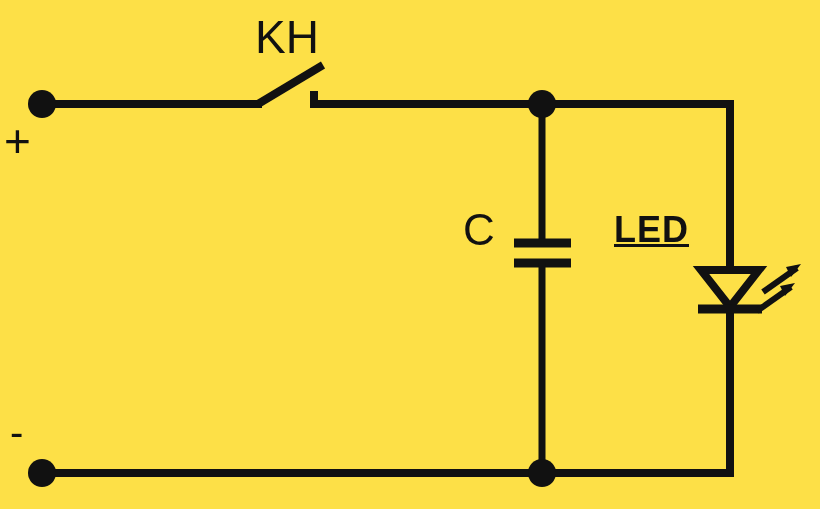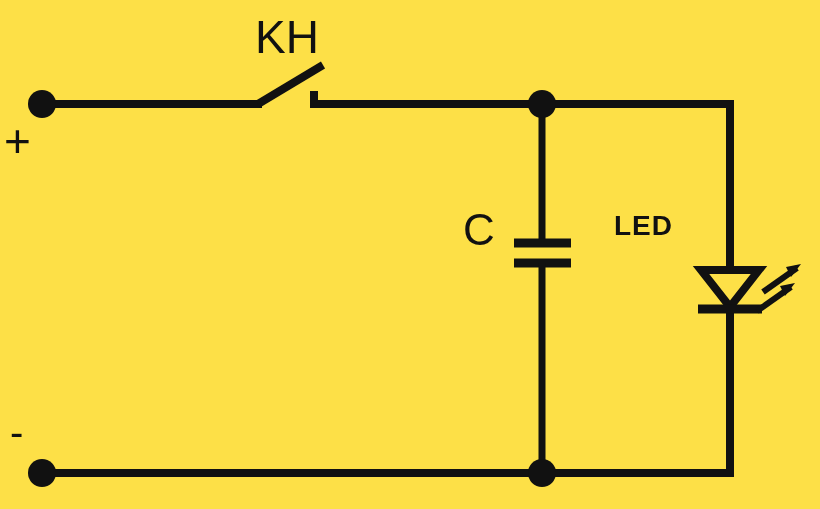--- a/index.html
+++ b/index.html
@@ -87,23 +87,24 @@
   }
   #label-c {
     left: 463px;
     top: 208px;
     font-size: 44px;
     font-weight: 400;
   }
   #label-led {
     left: 614px;
     top: 212px;
-    font-size: 28px;
+    font-size: 36px;
     font-weight: 700;
     letter-spacing: 1px;
+    text-decoration: underline;
   }
   #label-plus {
     left: 4px;
     top: 118px;
     font-size: 46px;
     font-weight: 400;
   }
   #label-minus {
     left: 10px;
     top: 412px;

